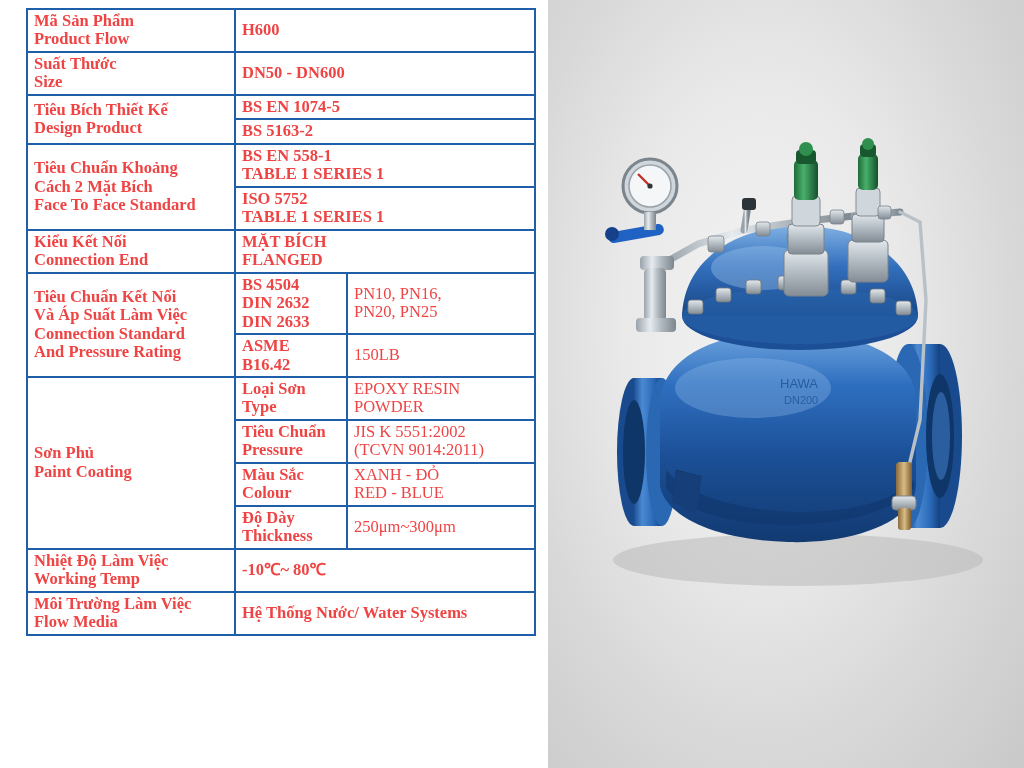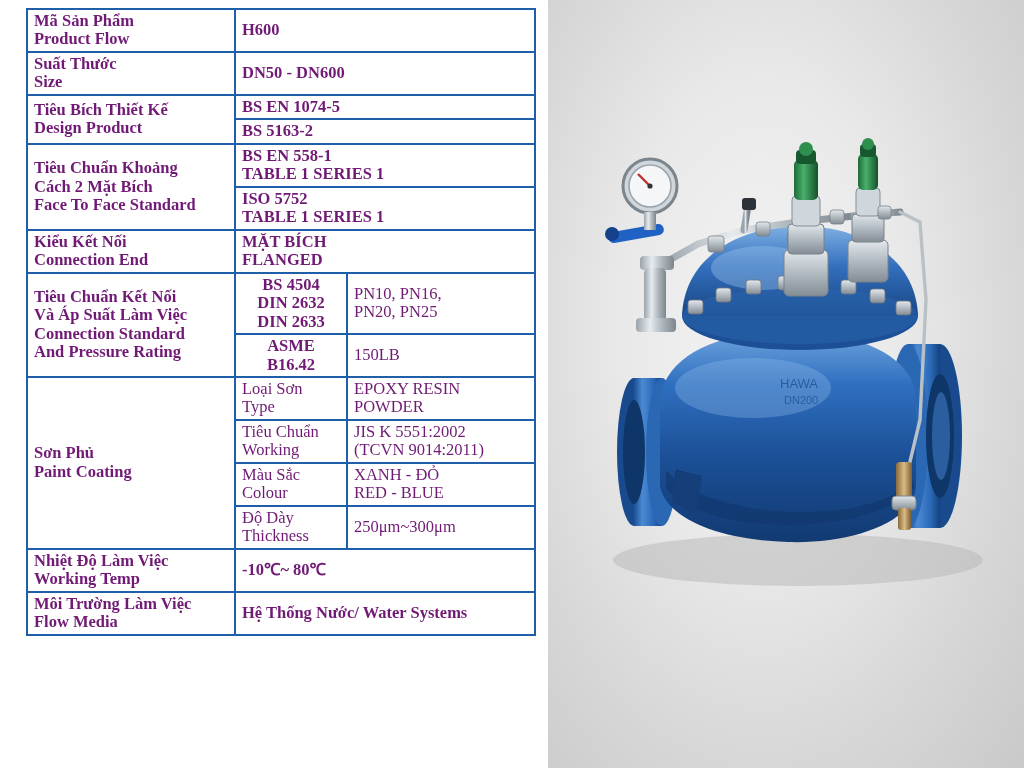--- a/index.html
+++ b/index.html
@@ -33,21 +33,21 @@
     left: 26px;
     top: 8px;
     width: 508px;
     border-collapse: collapse;
     table-layout: fixed;
   }
   #spec-table td {
     border: 2px solid #1f5fa9;
     padding: 2px 6px;
     vertical-align: middle;
-    color: #701a75;
+    color: #ef4444;
     font-size: 16.5px;
     line-height: 1.12;
   }
   td.lbl {
     font-weight: bold;
     font-size: 16.5px;
     color: #14417c;
     padding-left: 8px;
   }
   td.val {
@@ -55,34 +55,33 @@
     color: #14417c;
     font-size: 17px;
   }
   td.val-plain {
     text-align: left;
     color: #14417c;
     font-weight: normal;
     font-size: 17px;
   }
   td.sub {
-    font-weight: normal;
+    font-weight: bold;
     color: #14417c;
     font-size: 14.5px;
     padding-left: 8px;
     line-height: 1.15;
     margin-left: 23px;
   }
   td.sub-sm {
     font-weight: bold;
     color: #14417c;
     font-size: 13.5px;
     padding-left: 8px;
     line-height: 1.15;
-    text-align: center;
   }
   .line2 { display: block; }
 
   
   #valve-figure {
     position: absolute;
     left: 548px;
     top: 0;
     width: 476px;
     height: 768px;
@@ -340,21 +339,21 @@
           <span class="line2">Type</span>
         </td>
         <td class="val-plain">
           <span class="line2">EPOXY RESIN</span>
           <span class="line2">POWDER</span>
         </td>
       </tr>
       <tr>
         <td class="sub">
           <span class="line2">Tiêu Chuẩn</span>
-          <span class="line2">Working</span>
+          <span class="line2">Pressure</span>
         </td>
         <td class="val-plain">
           <span class="line2">JIS K 5551:2002</span>
           <span class="line2">(TCVN 9014:2011)</span>
         </td>
       </tr>
       <tr>
         <td class="sub">
           <span class="line2">Màu Sắc</span>
           <span class="line2">Colour</span>

